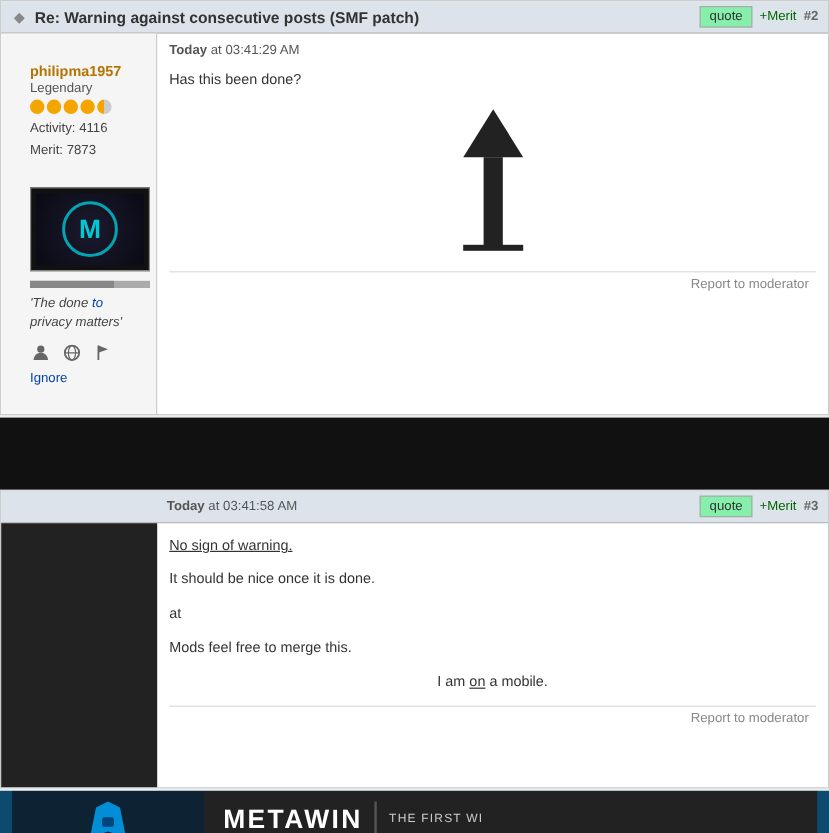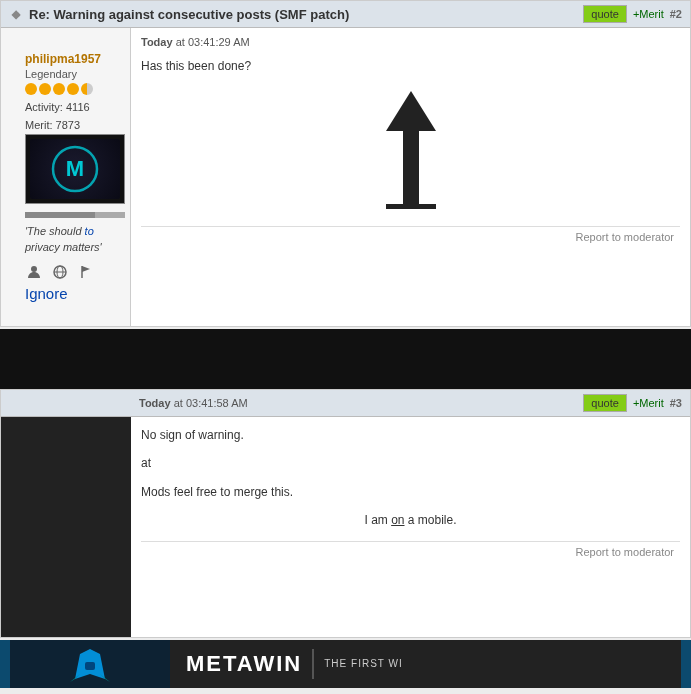--- a/index.html
+++ b/index.html
@@ -48,21 +48,21 @@
       flex: 1;
     }
 
     .post-header-actions {
       display: flex;
       align-items: center;
       gap: 6px;
     }
 
     .btn-quote {
-      background: #84cc16;
+      background: #86efac;
       border: 1px solid #aaa;
       padding: 2px 7px;
       font-size: 11px;
       cursor: pointer;
       color: #333;
     }
 
     .btn-merit {
       font-size: 11px;
       color: #006600;
@@ -116,21 +116,21 @@
     }
 
     .star-gold { background: #f5a500; }
     .star-half {
       background: linear-gradient(to right, #f5a500 50%, #ccc 50%);
     }
 
     .user-stats {
       font-size: 11px;
       color: #444;
-      margin-bottom: 0;
+      margin-bottom: 22px;
       line-height: 1.6;
     }
 
     .user-avatar {
       width: 100px;
       height: 70px;
       background: #111;
       border: 1px solid #888;
       margin-bottom: 8px;
       display: flex;
@@ -174,21 +174,21 @@
       width: 18px;
       height: 18px;
       cursor: pointer;
       display: inline-flex;
       align-items: center;
       justify-content: center;
       color: #555;
     }
 
     .ignore-link {
-      font-size: 15px;
+      font-size: 11px;
       color: #0645ad;
       cursor: pointer;
       text-decoration: none;
     }
 
     
     .post-content {
       flex: 1;
       padding: 8px 10px;
       position: relative;
@@ -375,21 +375,21 @@
 
               <text x="35" y="32" text-anchor="middle" font-family="Arial" font-size="22" font-weight="bold" fill="#00c8d4">M</text>
             </svg>
           </div>
         </div>
         <div class="progress-bar-container">
           <div class="progress-bar-fill"></div>
         </div>
 
         <div class="user-quote">
-          <span>'The should </span><a class="highlight">to</a><span> privacy matters'</span>
+          <span>'The done </span><a class="highlight">to</a><span> privacy matters'</span>
         </div>
 
         <div class="user-actions">
           <span class="user-action-icon" title="Profile">
             <svg width="16" height="16" viewBox="0 0 16 16">
                 <circle cx="8" cy="5" r="3" fill="#666"></circle>
                 <path d="M2 14c0-3.3 2.7-6 6-6s6 2.7 6 6" fill="#666"></path>
               </svg>
           </span>
           <span class="user-action-icon" title="Website">
@@ -456,21 +456,22 @@
         <span class="post-number">#3</span>
       </div>
     </div>
 
     <div class="post2-body">
 
       <div class="post2-user" style="height: 220px; background:#222;"></div>
 
       <div class="post2-content">
         <div class="post-text">
-          <p style="margin-bottom:8px;">No sign of warning.</p>
+          <p style="margin-bottom:8px;text-decoration:underline;">No sign of warning.</p>
+          <p style="margin-bottom:8px;">It should be nice once it is done.</p>
           <p style="margin-bottom:8px;">at</p>
           <p style="margin-bottom:8px;">Mods feel free to merge this.</p>
           <p style="margin-bottom:8px;text-align:center;"><span>I am </span><span style="text-decoration:underline;">on</span><span> a mobile.</span></p>
         </div>
 
         <div class="report-link">
           <a>Report to moderator</a>
         </div>
       </div>
     </div>

